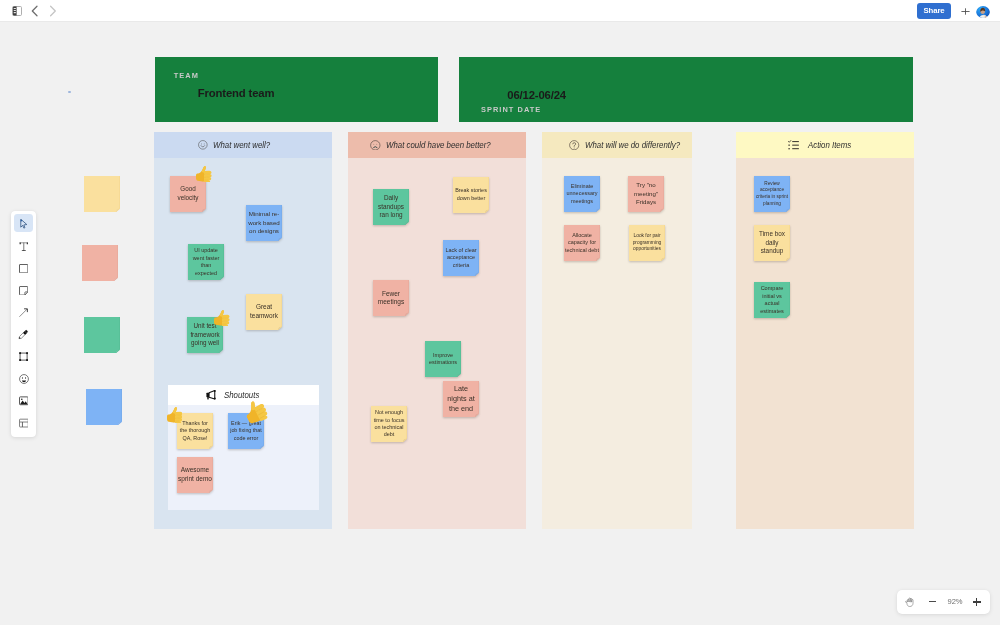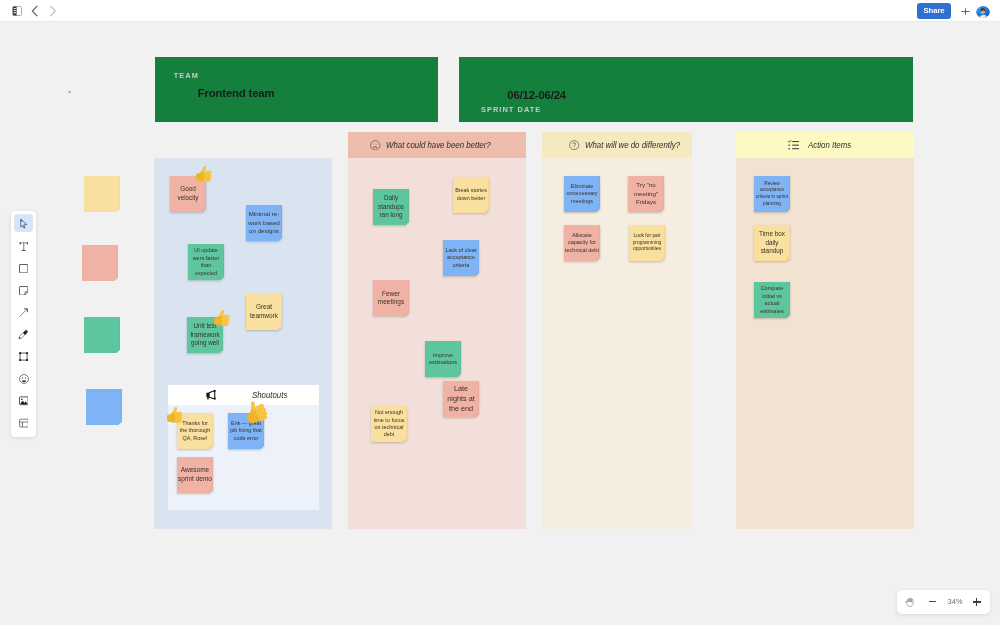--- a/index.html
+++ b/index.html
@@ -61,21 +61,21 @@
   .frame .fhead{position:absolute;left:0;top:0;width:100%;height:26px;}
   .frame .fhead .grp{position:absolute;top:0;height:26px;display:flex;align-items:center;}
   .frame .fhead .ico{display:flex;align-items:center;justify-content:center;margin-right:5.7px;flex:none;}
   .frame .fhead .ttl{font-size:8.6px;font-style:italic;color:#2d2d2d;letter-spacing:-.01px;
      display:inline-block;transform:scaleX(.915);transform-origin:left center;white-space:nowrap;}
   .frame .fbody{position:absolute;left:0;top:26px;width:100%;height:371px;}
 
   
   .subframe{position:absolute;background:#edf1fa;z-index:2;}
   .subframe .sfhead{position:absolute;left:0;top:0;width:100%;background:#fff;}
-  .subframe .sfhead .grp{position:absolute;top:0;display:flex;align-items:center;gap:28px;}
+  .subframe .sfhead .grp{position:absolute;top:0;display:flex;align-items:center;}
   .subframe .sfhead .ico{display:flex;align-items:center;justify-content:center;margin-right:7.2px;flex:none;}
   .subframe .sfhead .ttl{font-size:8.6px;font-style:italic;color:#2d2d2d;letter-spacing:-.01px;
      display:inline-block;transform:scaleX(.915);transform-origin:left center;}
 
   
   .note{position:absolute;width:36px;height:36px;z-index:4;}
   .note .body{position:absolute;left:0;top:0;width:36px;height:36px;
      filter:drop-shadow(0.6px 1.1px 1.0px rgba(80,70,60,.30));}
   .note .txt{position:absolute;left:1px;top:0;width:34px;height:36px;
      display:flex;align-items:center;justify-content:center;text-align:center;
@@ -213,21 +213,21 @@
 <path d="M7.0 8.2v10.1" stroke="#4a4a4a" stroke-width="1.7"></path>
 </svg>
     </div>
 </div>
 <div id="zoom">
   <div id="zoom-hand"><svg width="10" height="10.2" viewBox="0 0 30 31">
 <path d="M7.5 14.0V9.0a2.1 2.1 0 0 1 4.2 0v3.0M11.7 12.0V5.2a2.1 2.1 0 0 1 4.2 0v6.8M15.9 12.0V6.2a2.1 2.1 0 0 1 4.2 0v7.6M20.1 13.8V9.6a2.1 2.1 0 0 1 4.2 0v9.0c0 6.3-4.2 10.4-9.7 10.4S5.8 25.2 5.8 19.2v-2.0L3.0 16.5a2.1 2.1 0 0 1 0.8-4.1Z" fill="#fff" stroke="#656565" stroke-width="1.6" stroke-linejoin="round" stroke-linecap="round"></path>
 <path d="M9.6 10.2v3.8M13.8 6.6v5.2M18.0 7.6v4.8" stroke="#bcbcbc" stroke-width="1.3" stroke-linecap="round"></path>
 </svg></div>
   <div id="zoom-minus"></div>
-  <div id="zoom-level">34%</div>
+  <div id="zoom-level">92%</div>
   <div id="zoom-plus"></div>
 </div>
 <div class="info-card" id="info-card-0">
   <div class="lbl">TEAM</div>
   <div class="val">Frontend team</div>
 </div>
 <div class="info-card" id="info-card-1">
   <div class="lbl">SPRINT DATE</div>
   <div class="val">06/12-06/24</div>
 </div>
@@ -279,20 +279,33 @@
           </linearGradient>
         </defs>
         <path d="M0 0h72v65.5q-7.5 0.5-7.5 6.5H0Z" fill="#7eb3f5"></path>
         <path d="M72 65.5q-7.5 0.5-7.5 6.5Z" fill="url(#foldblue)"></path>
         <path d="M71.3 0v65.4q-6.8 0.5-6.8 6.6" fill="none" stroke="#6fa3e4" stroke-width="1.5" opacity="0.55"></path>
       </svg></div>
   </div>
 <div id="cursor-dot"></div>
 <div class="frame" id="frame-0" style="left:154px;width:178px">
   <div class="fbody" style="background:#d9e4f0"></div>
+  <div class="fhead" style="background:#cbdaf1">
+    <div class="grp" style="left:43.9px">
+      <span class="ico" style="margin-right:5.7px">
+          <svg width="9.7" height="9.7" viewBox="0 0 20 20">
+<circle cx="10" cy="10" r="8.9" fill="none" stroke="#4e4e4e" stroke-width="1.15"></circle>
+<ellipse cx="7.2" cy="8.0" rx="1.0" ry="0.85" fill="#4e4e4e"></ellipse>
+<ellipse cx="12.8" cy="8.0" rx="1.0" ry="0.85" fill="#4e4e4e"></ellipse>
+<path d="M6.1 11.6a4.3 4.3 0 0 0 7.8 0" fill="none" stroke="#4e4e4e" stroke-width="1.15" stroke-linecap="round"></path>
+</svg>
+        </span>
+      <span class="ttl">What went well?</span>
+    </div>
+  </div>
 </div>
 <div class="frame" id="frame-1" style="left:348px;width:178px">
   <div class="fbody" style="background:#f2dfd9"></div>
   <div class="fhead" style="background:#edbcab">
     <div class="grp" style="left:22.1px">
       <span class="ico" style="margin-right:5.7px">
           <svg width="10.6" height="10.6" viewBox="0 0 21 21">
 <circle cx="10.5" cy="10.5" r="9.3" fill="none" stroke="#4a4038" stroke-width="1.2"></circle>
 <ellipse cx="7.6" cy="8.5" rx="1.0" ry="0.9" fill="#8a7468"></ellipse>
 <ellipse cx="13.4" cy="8.5" rx="1.0" ry="0.9" fill="#8a7468"></ellipse>

